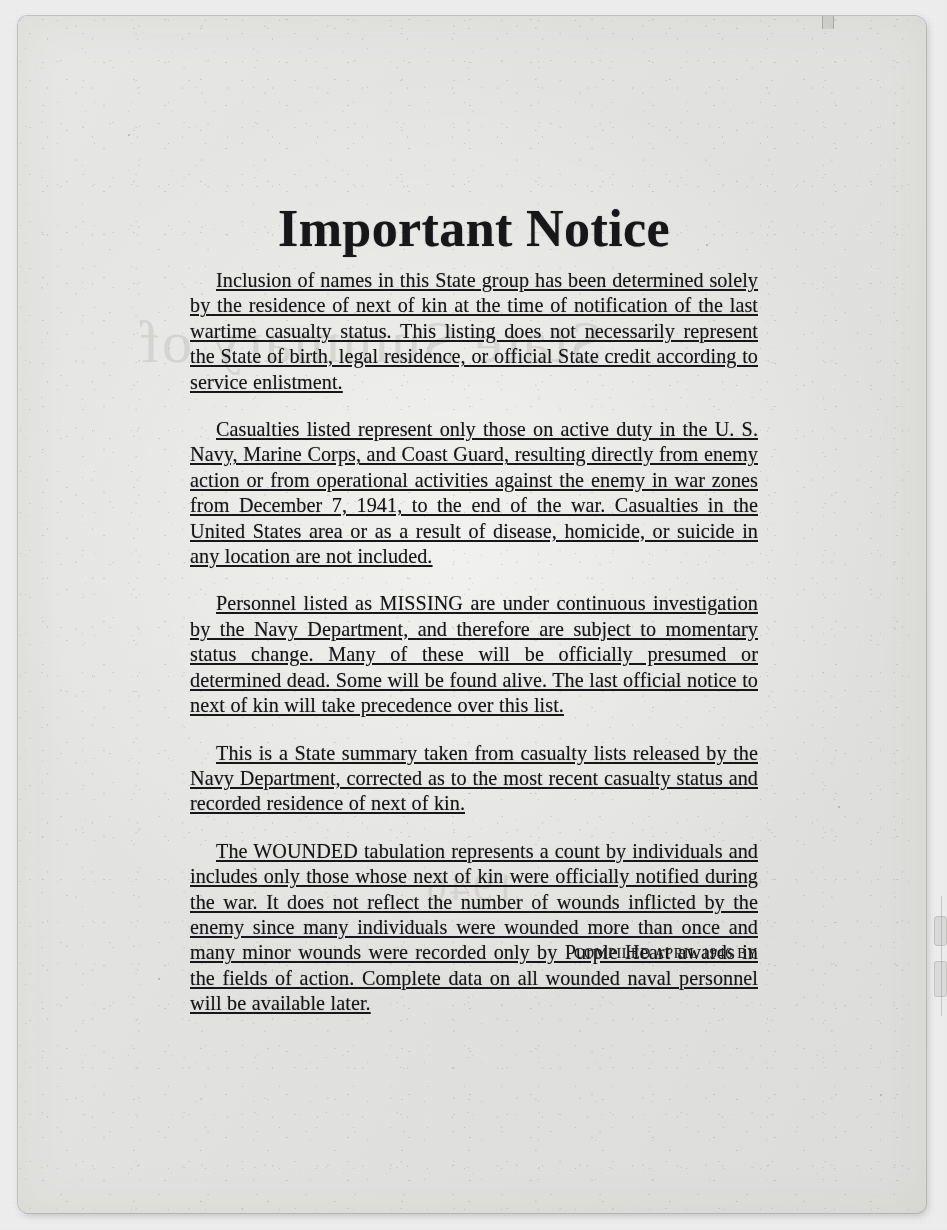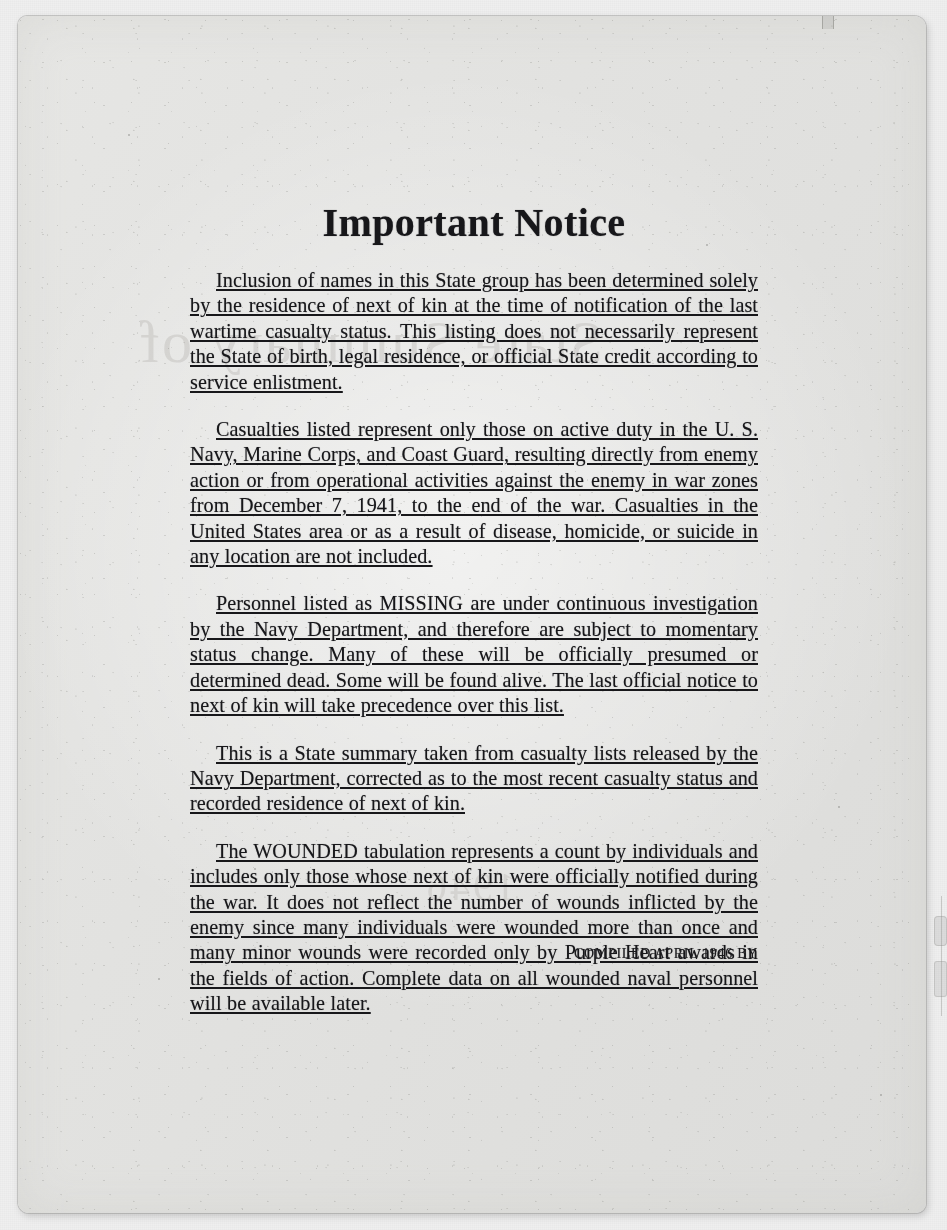--- a/index.html
+++ b/index.html
@@ -91,21 +91,21 @@
     left: 190px;
     top: 0;
     width: 568px;
     color: #17171a;
   }
 
   .doc-title {
     margin: 0;
     padding: 0;
     text-align: center;
-    font-size: 40px;
+    font-size: 52px;
     font-weight: bold;
     letter-spacing: 0.4px;
     line-height: 1;
     position: absolute;
     top: 203px;
     left: 0;
     width: 568px;
     text-shadow: 0 0 1.1px rgba(20,20,24,0.5);
   }
 

